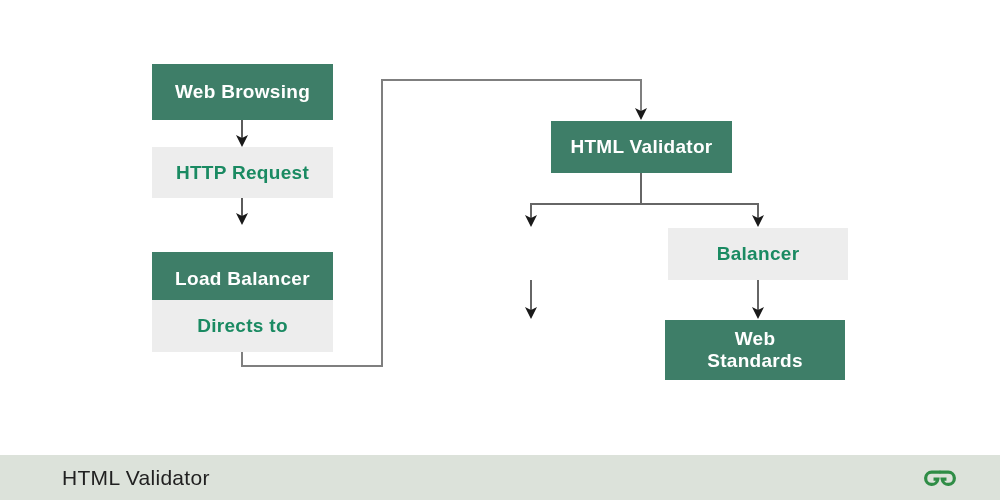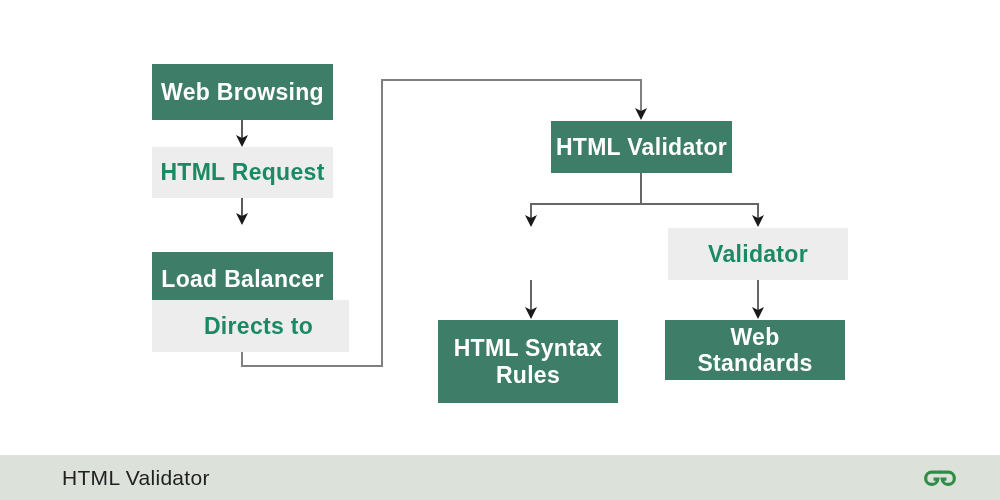--- a/index.html
+++ b/index.html
@@ -12,33 +12,33 @@
   }
   .connectors{
     position:absolute;left:0;top:0;width:1000px;height:455px;
     pointer-events:none;
   }
   .node{
     position:absolute;
     display:flex;align-items:center;justify-content:center;
     text-align:center;
     font-weight:bold;
-    font-size:23px;
+    font-size:19px;
     letter-spacing:.3px;
     line-height:1.15;
     white-space:pre-line;
   }
   .node.green{background:#3e7e68;color:#ffffff;}
   .node.gray{background:#ededed;color:#1a8a62;}
 
   
   .n-web-browsing      {left:152px;top:64px;  width:181px;height:56px;}
   .n-http-request      {left:152px;top:147px; width:181px;height:51px;}
   .n-load-balancer     {left:152px;top:226px; width:181px;height:54px;margin-top:26px;}
-  .n-directs-to        {left:152px;top:300px; width:181px;height:52px;padding-left:16px;}
+  .n-directs-to        {left:152px;top:300px; width:181px;height:52px;}
   .n-html-validator    {left:551px;top:121px; width:181px;height:52px;}
   .n-check-syntax      {left:440px;top:228px; width:182px;height:52px;}
   .n-validates         {left:668px;top:228px; width:180px;height:52px;}
   .n-html-syntax-rules {left:438px;top:320px; width:180px;height:83px;}
   .n-web-standards     {left:665px;top:320px; width:180px;height:60px;}
 
   .footer{
     position:absolute;left:0;bottom:0;width:1000px;height:45px;
     background:#dce2da;
     display:flex;align-items:center;
@@ -86,27 +86,25 @@
       <path d="M236,288 L242,300 L248,288 L242,291 Z"></path>
       <path d="M635,108 L641,120 L647,108 L641,111 Z"></path>
       <path d="M525,215 L531,227 L537,215 L531,218 Z"></path>
       <path d="M752,215 L758,227 L764,215 L758,218 Z"></path>
       <path d="M525,307 L531,319 L537,307 L531,310 Z"></path>
       <path d="M752,307 L758,319 L764,307 L758,310 Z"></path>
     </g>
   </svg>
 
   <div class="node green n-web-browsing">Web Browsing</div>
-  <div class="node gray n-http-request">HTML Request</div>
+  <div class="node gray n-http-request">HTTP Request</div>
   <div class="node green n-load-balancer">Load Balancer</div>
   <div class="node gray n-directs-to">Directs to</div>
   <div class="node green n-html-validator">HTML Validator</div>
-  <div class="node gray n-validates">Validator</div>
-  <div class="node green n-html-syntax-rules">HTML Syntax
-Rules</div>
+  <div class="node gray n-validates">Balancer</div>
   <div class="node green n-web-standards">Web
 Standards</div>
 
   <div class="footer">
     <span class="footer-title">HTML Validator</span>
     <svg class="footer-logo" viewBox="0 0 100 56" xmlns="http://www.w3.org/2000/svg">
       <g stroke="#2f8d46" stroke-width="9" fill="none">
 
         <path d="M51,12 H27 A17,17 0 1 0 44,31 H32"></path>
 

